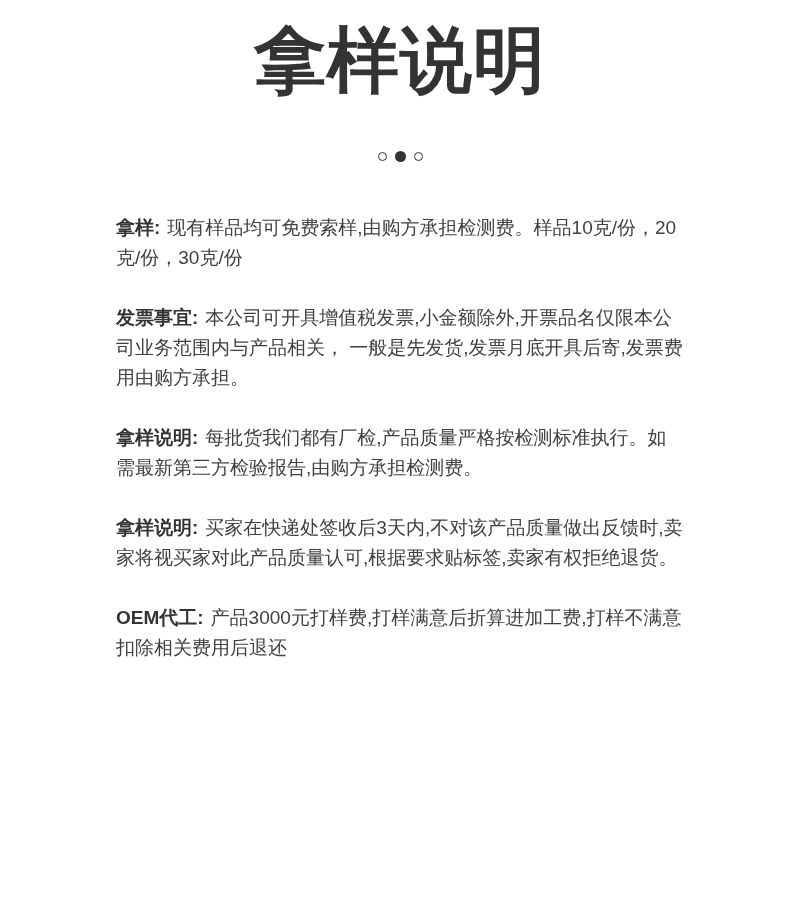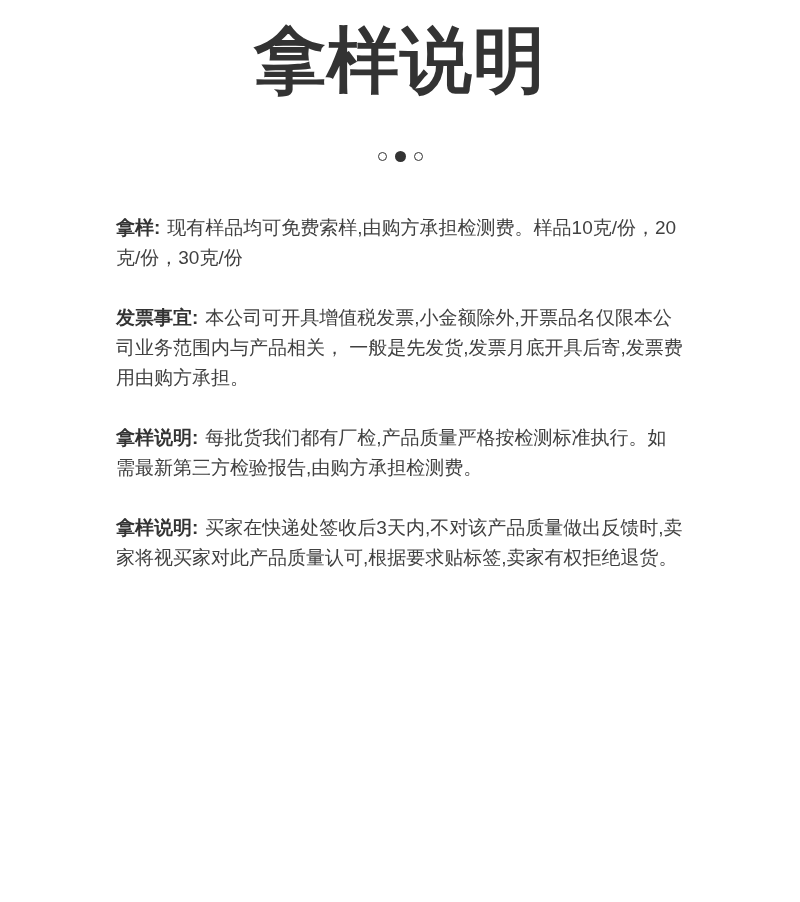--- a/index.html
+++ b/index.html
@@ -90,15 +90,16 @@
 
   <p class="section"><b class="label">发票事宜:</b><span class="text">本公司可开具增值税发票,小金额除外,开票品名仅限本公司业务范围内与产品相关， 一般是先发货,发票月底开具后寄,发票费用由购方承担。</span></p>
 
 
 
 
   <p class="section"><b class="label">拿样说明:</b><span class="text">每批货我们都有厂检,产品质量严格按检测标准执行。如需最新第三方检验报告,由购方承担检测费。</span></p>
 
   <p class="section"><b class="label">拿样说明:</b><span class="text">买家在快递处签收后3天内,不对该产品质量做出反馈时,卖家将视买家对此产品质量认可,根据要求贴标签,卖家有权拒绝退货。</span></p>
 
+  <p class="section"><b class="label">OEM代工:</b><span class="text">产品3000元打样费,打样满意后折算进加工费,打样不满意扣除相关费用后退还</span></p>
 
 </div>
 </div>
 
 </body></html>

